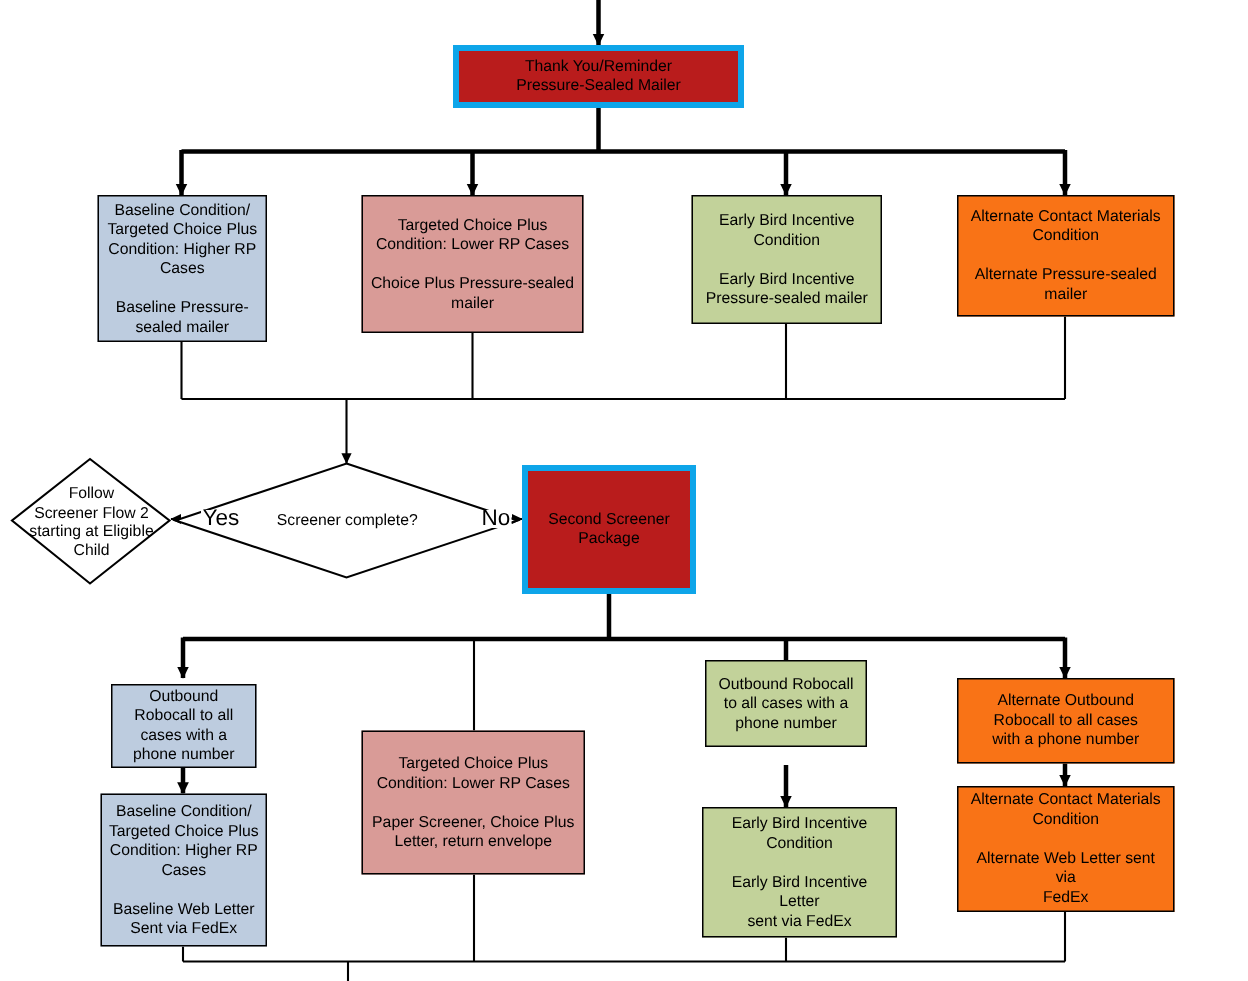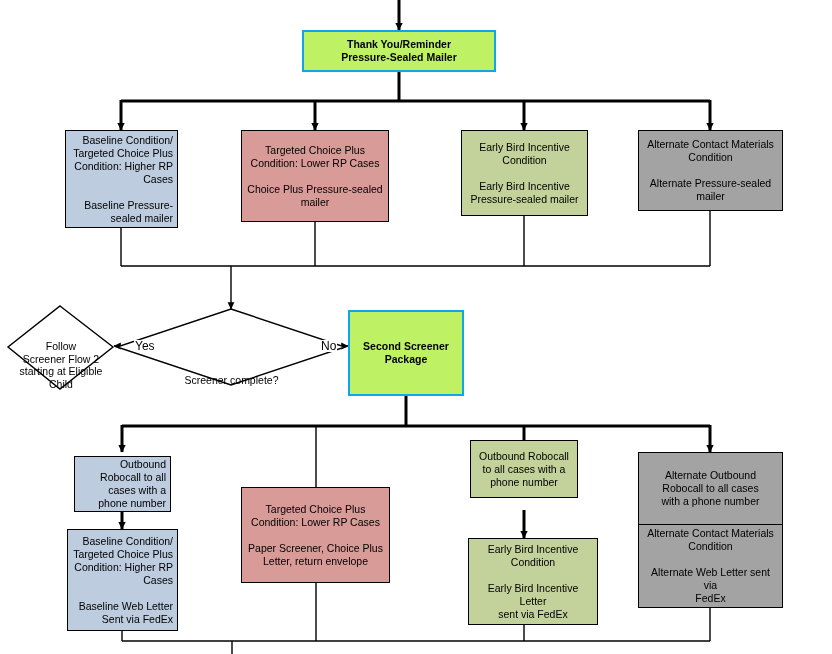--- a/index.html
+++ b/index.html
@@ -4,30 +4,30 @@
 <style>
   html,body{margin:0;padding:0;background:#ffffff;}
   body{width:832px;height:654px;position:relative;overflow:hidden;
        font-family:"Liberation Sans","DejaVu Sans",sans-serif;}
   #canvas{position:absolute;left:0;top:0;width:832px;height:654px;}
   svg.lines{position:absolute;left:0;top:0;width:832px;height:654px;pointer-events:none;}
   .node{position:absolute;box-sizing:border-box;border:1px solid #000;
         display:flex;align-items:center;justify-content:center;text-align:center;
         font-size:10.5px;line-height:13px;color:#000;padding:3px 4px;z-index:3;}
   .node .txt{white-space:pre-line;display:block;width:100%;}
-  .f-white{background:#bef264;border:2px solid #0ea5e9;font-weight:bold;}
-  .f-blue{background:#bdccdf;text-align:right;}
+  .f-white{background:#b91c1c;border:4px solid #0ea5e9;font-weight:normal;}
+  .f-blue{background:#bdccdf;}
   .f-red{background:#d99b97;}
   .f-green{background:#c2d29a;}
-  .f-gray{background:#a3a3a3;align-items:center;}
+  .f-gray{background:#f97316;align-items:center;}
   .diamond{position:absolute;z-index:3;}
   .diamond .dlabel{position:absolute;left:0;top:0;width:100%;height:100%;
-        display:flex;align-items:flex-end;justify-content:center;text-align:center;
+        display:flex;align-items:center;justify-content:center;text-align:center;
         font-size:10.5px;line-height:12.5px;color:#000;}
-  .edgelabel{position:absolute;z-index:4;background:#ffffff;font-size:12px;
+  .edgelabel{position:absolute;z-index:4;background:#ffffff;font-size:15px;
         color:#000;padding:0 1px;line-height:12px;}
 </style>
 </head>
 <body>
 
 <div id="canvas">
 
   <svg class="lines" viewBox="0 0 832 654" xmlns="http://www.w3.org/2000/svg">
     <defs>
       <marker id="ah" markerWidth="9" markerHeight="9" refX="7.5" refY="4.5" orient="auto" markerUnits="userSpaceOnUse">
@@ -155,21 +155,21 @@
 cases with a
 phone number</span>
   </div>
 
   <div class="node f-green" style="left:470px;top:440px;width:108px;height:58px;">
     <span class="txt">Outbound Robocall
 to all cases with a
 phone number</span>
   </div>
 
-  <div class="node f-gray" style="left:638px;top:452px;width:145px;height:73px;">
+  <div class="node f-gray" style="left:638px;top:452px;width:145px;height:57px;">
     <span class="txt">Alternate Outbound
 Robocall to all cases
 with a phone number</span>
   </div>
 
   <div class="node f-blue" style="left:67px;top:529px;width:111px;height:102px;">
     <span class="txt">Baseline Condition/
 Targeted Choice Plus
 Condition: Higher RP
 Cases

